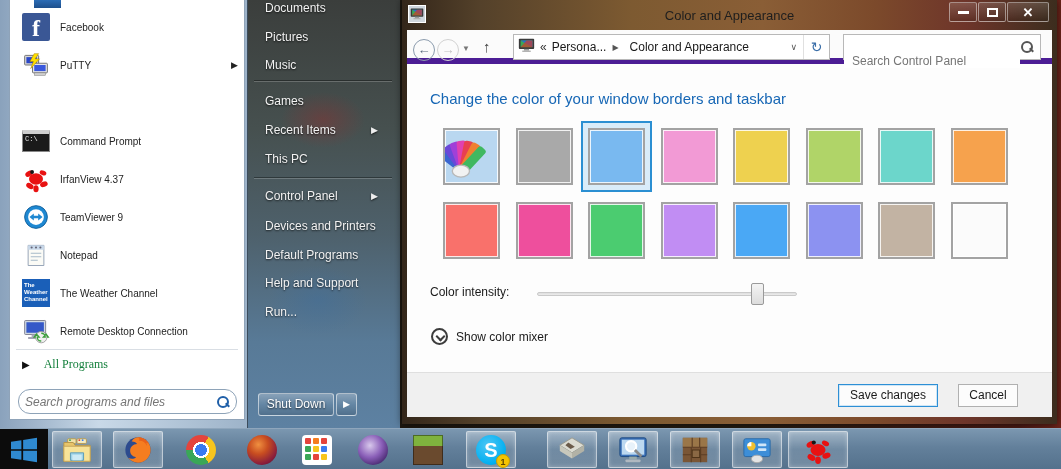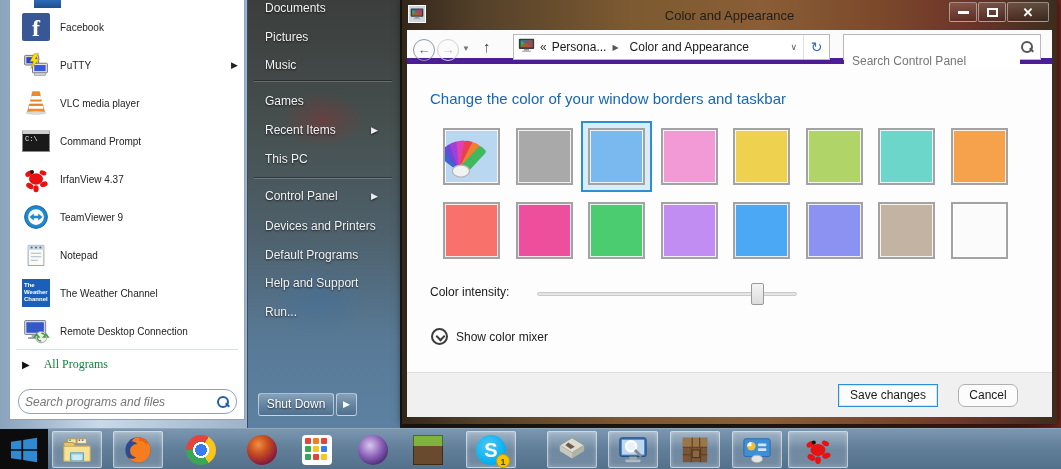--- a/index.html
+++ b/index.html
@@ -109,21 +109,21 @@
     background:linear-gradient(180deg,#f4f4f4,#dcdcdc); border:1px solid #9a9a9a; border-radius:2px; }
   .mixer { position:absolute; left:24px; top:298px; display:flex; align-items:center; }
   .mixer-circle { width:17px; height:17px; border:2px solid #3c3c3c; border-radius:50%; position:relative; }
   .mixer-circle::before { content:""; position:absolute; left:4px; top:3px; width:5px; height:5px;
     border-right:2px solid #3c3c3c; border-bottom:2px solid #3c3c3c; transform:rotate(45deg); }
   .mixer-label { margin-left:8px; color:#1a1a1a; }
   .footer { position:absolute; left:0; top:342px; width:100%; height:45px; background:#f0f0f0; border-top:1px solid #dfdfdf; }
   .btn { position:absolute; top:11px; height:23px; background:#fcfcfc; border:1px solid #b0b0b0;
     text-align:center; line-height:21px; color:#1a1a1a; font-size:12px; cursor:pointer; }
   .btn-save { left:431px; width:100px; border:1px solid #2d8fd5; box-shadow:0 0 0 1px #cfe6f6 inset; }
-  .btn-cancel { left:551px; width:60px;border-radius:7px; }
+  .btn-cancel { left:551px; width:60px; }
 
   
   .taskbar { position:absolute; left:0; top:428px; width:1061px; height:41px;
     background:linear-gradient(180deg,#7b97b0 0%,#63809b 45%,#54718c 100%); border-top:1px solid #8fa6bc; }
   .start-btn { position:absolute; left:0; top:0; width:48px; height:41px; background:#0c0c0c;
     display:flex; align-items:center; justify-content:center; }
   .tb-item { position:absolute; top:2px; width:50px; height:37px; display:flex; align-items:center; justify-content:center; }
   .tb-item.open { background:linear-gradient(180deg,rgba(255,255,255,.30),rgba(255,255,255,.10) 50%,rgba(255,255,255,.18));
     border:1px solid rgba(255,255,255,.55); border-radius:2px; box-shadow:inset 0 0 4px rgba(255,255,255,.3); }
   .tb-ic { width:30px; height:30px; position:relative; }
@@ -178,32 +178,20 @@
               <rect x="12" y="14" width="17" height="11" rx="1" fill="#e4e4e4" stroke="#666"></rect>
               <rect x="14" y="16" width="13" height="7" fill="#3a58dc"></rect>
               <rect x="14" y="25" width="13" height="3" fill="#cfcfcf" stroke="#777" stroke-width=".5"></rect>
               <path d="M14 3l-5 9h4l-3 8 10-11h-5l4-6z" fill="#ffe000" stroke="#a88600" stroke-width=".6"></path>
             </svg>
         </span>
         <span class="smi-label">PuTTY</span>
         <span class="smi-arrow glyph-r"></span>
       </div>
 
-      <div class="smi" style="top:84px">
-        <span class="smi-ic">
-          <svg class="i-sq" viewBox="0 0 32 32">
-              <path d="M12 3h8l2.2 11H9.8z" fill="#f08a2a" stroke="#c2661a" stroke-width=".5"></path>
-              <path d="M10.9 8h10.3l.8 4H10.1z" fill="#fff"></path>
-              <path d="M8.6 17h14.8l2.4 9H6.2z" fill="#f08a2a" stroke="#c2661a" stroke-width=".5"></path>
-              <path d="M8.2 19.5h15.6l.7 3H7.5z" fill="#fff"></path>
-              <ellipse cx="16" cy="27.5" rx="12" ry="2" fill="#d8d8d8"></ellipse>
-            </svg>
-        </span>
-        <span class="smi-label">VLC media player</span>
-      </div>
 
       <div class="smi" style="top:122px">
         <span class="smi-ic">
             <span class="i-cmd">C:\</span>
           </span>
         <span class="smi-label">Command Prompt</span>
       </div>
 
       <div class="smi" style="top:160px">
         <span class="smi-ic">

